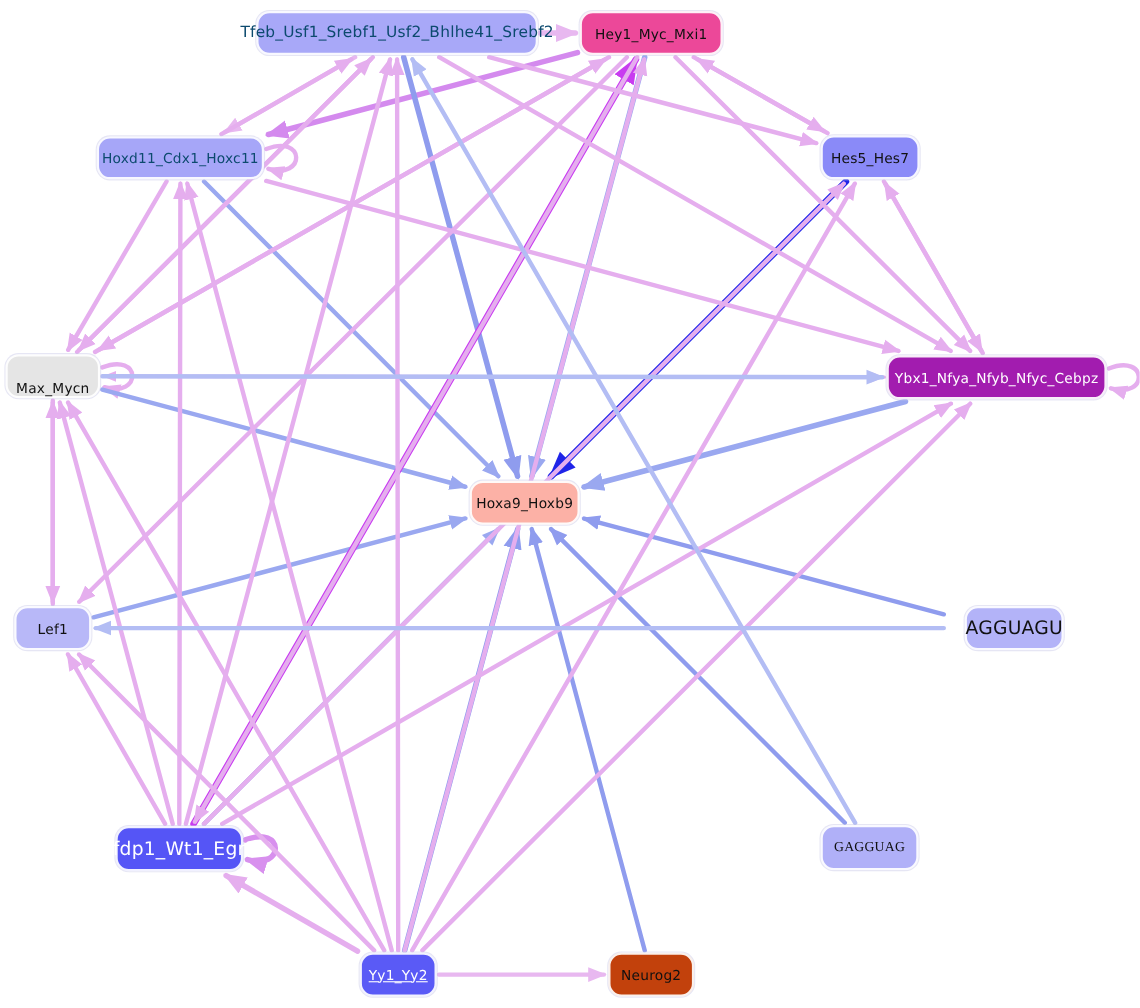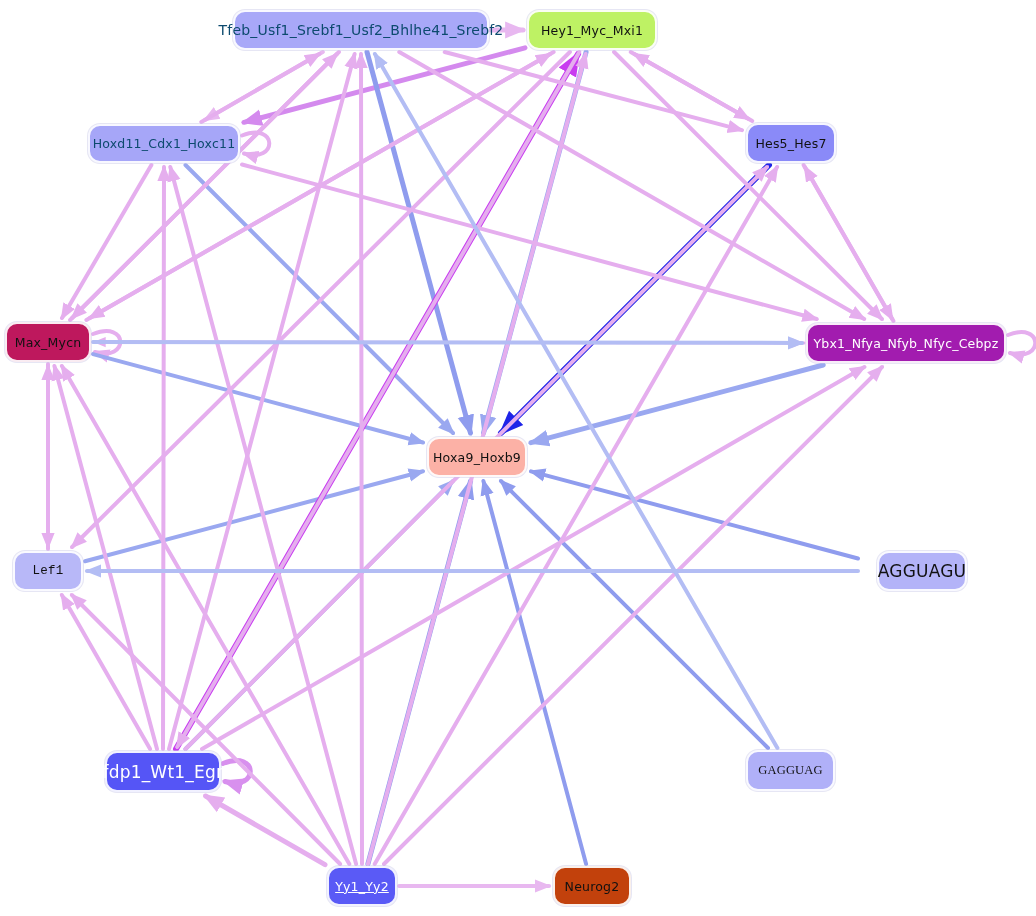--- a/index.html
+++ b/index.html
@@ -112,39 +112,39 @@
         <path d="M48.0,549.0 L48.0,366.0" fill="none" stroke="#e5aeee" stroke-width="4" stroke-linecap="round" marker-end="url(#ce5aeee)"></path>
         <path d="M93.0,342.1 L802.0,342.9" fill="none" stroke="#b3bdf4" stroke-width="4" stroke-linecap="round" marker-end="url(#cb3bdf4)"></path>
         <path d="M858.0,571.0 L87.0,571.0" fill="none" stroke="#b3bdf4" stroke-width="4" stroke-linecap="round" marker-end="url(#cb3bdf4)"></path>
         <path d="M777.4,748.0 L374.9,54.0" fill="none" stroke="#b3bdf4" stroke-width="4" stroke-linecap="round" marker-end="url(#cb3bdf4)"></path>
       </g>
   </svg>
   <div id="node-layer">
       <div class="node" style="left: 233px; top: 10px; width: 256px; height: 40px; background: rgb(168, 168, 248); color: #0c4a6e; font-size: 14px;">
         <span>Tfeb_Usf1_Srebf1_Usf2_Bhlhe41_Srebf2</span>
       </div>
-      <div class="node" style="left: 527px; top: 10px; width: 130px; height: 40px; background: #bef264; color: rgb(17, 17, 17); font-size: 12.5px;">
+      <div class="node" style="left: 527px; top: 10px; width: 130px; height: 40px; background: #ec4899; color: rgb(17, 17, 17); font-size: 12.5px;">
         <span>Hey1_Myc_Mxi1</span>
       </div>
       <div class="node" style="left: 88px; top: 124px; width: 152px; height: 39px; background: rgb(166, 166, 248); color: #0c4a6e; font-size: 12.5px;">
         <span>Hoxd11_Cdx1_Hoxc11</span>
       </div>
       <div class="node" style="left: 746px; top: 123px; width: 90px; height: 40px; background: rgb(138, 138, 248); color: rgb(17, 17, 17); font-size: 12.5px;">
         <span>Hes5_Hes7</span>
       </div>
-      <div class="node" style="left: 5px; top: 322px; width: 86px; height: 40px; background: #be185d; color: rgb(17, 17, 17); font-size: 12.5px;">
+      <div class="node" style="left: 5px; top: 322px; width: 86px; height: 40px; background: #e5e5e5; color: rgb(17, 17, 17); font-size: 12.5px; align-items: flex-end;">
         <span>Max_Mycn</span>
       </div>
       <div class="node" style="left: 806px; top: 323px; width: 200px; height: 40px; background: #a21caf; color: rgb(255, 255, 255); font-size: 12.5px;">
         <span>Ybx1_Nfya_Nfyb_Nfyc_Cebpz</span>
       </div>
       <div class="node" style="left: 427px; top: 437px; width: 100px; height: 40px; background: rgb(252, 177, 166); color: rgb(17, 17, 17); font-size: 12.5px;">
         <span>Hoxa9_Hoxb9</span>
       </div>
-      <div class="node" style="left: 13px; top: 551px; width: 70px; height: 40px; background: rgb(184, 184, 248); color: rgb(17, 17, 17); font-size: 12.5px; font-family: Liberation Mono, monospace;">
+      <div class="node" style="left: 13px; top: 551px; width: 70px; height: 40px; background: rgb(184, 184, 248); color: rgb(17, 17, 17); font-size: 12.5px;">
         <span>Lef1</span>
       </div>
       <div class="node" style="left: 877px; top: 551px; width: 90px; height: 40px; background: rgb(179, 179, 248); color: rgb(17, 17, 17); font-size: 17px;">
         <span>AGGUAGU</span>
       </div>
       <div class="node" style="left: 746px; top: 750px; width: 89px; height: 41px; background: rgb(176, 176, 248); color: rgb(17, 17, 17); font-size: 12.5px; font-family: Liberation Serif, serif;">
         <span>GAGGUAG</span>
       </div>
       <div class="node" style="left: 105px; top: 751px; width: 116px; height: 41px; background: rgb(85, 85, 246); color: rgb(255, 255, 255); font-size: 17px;">
         <span>Tfdp1_Wt1_Egr2</span>

